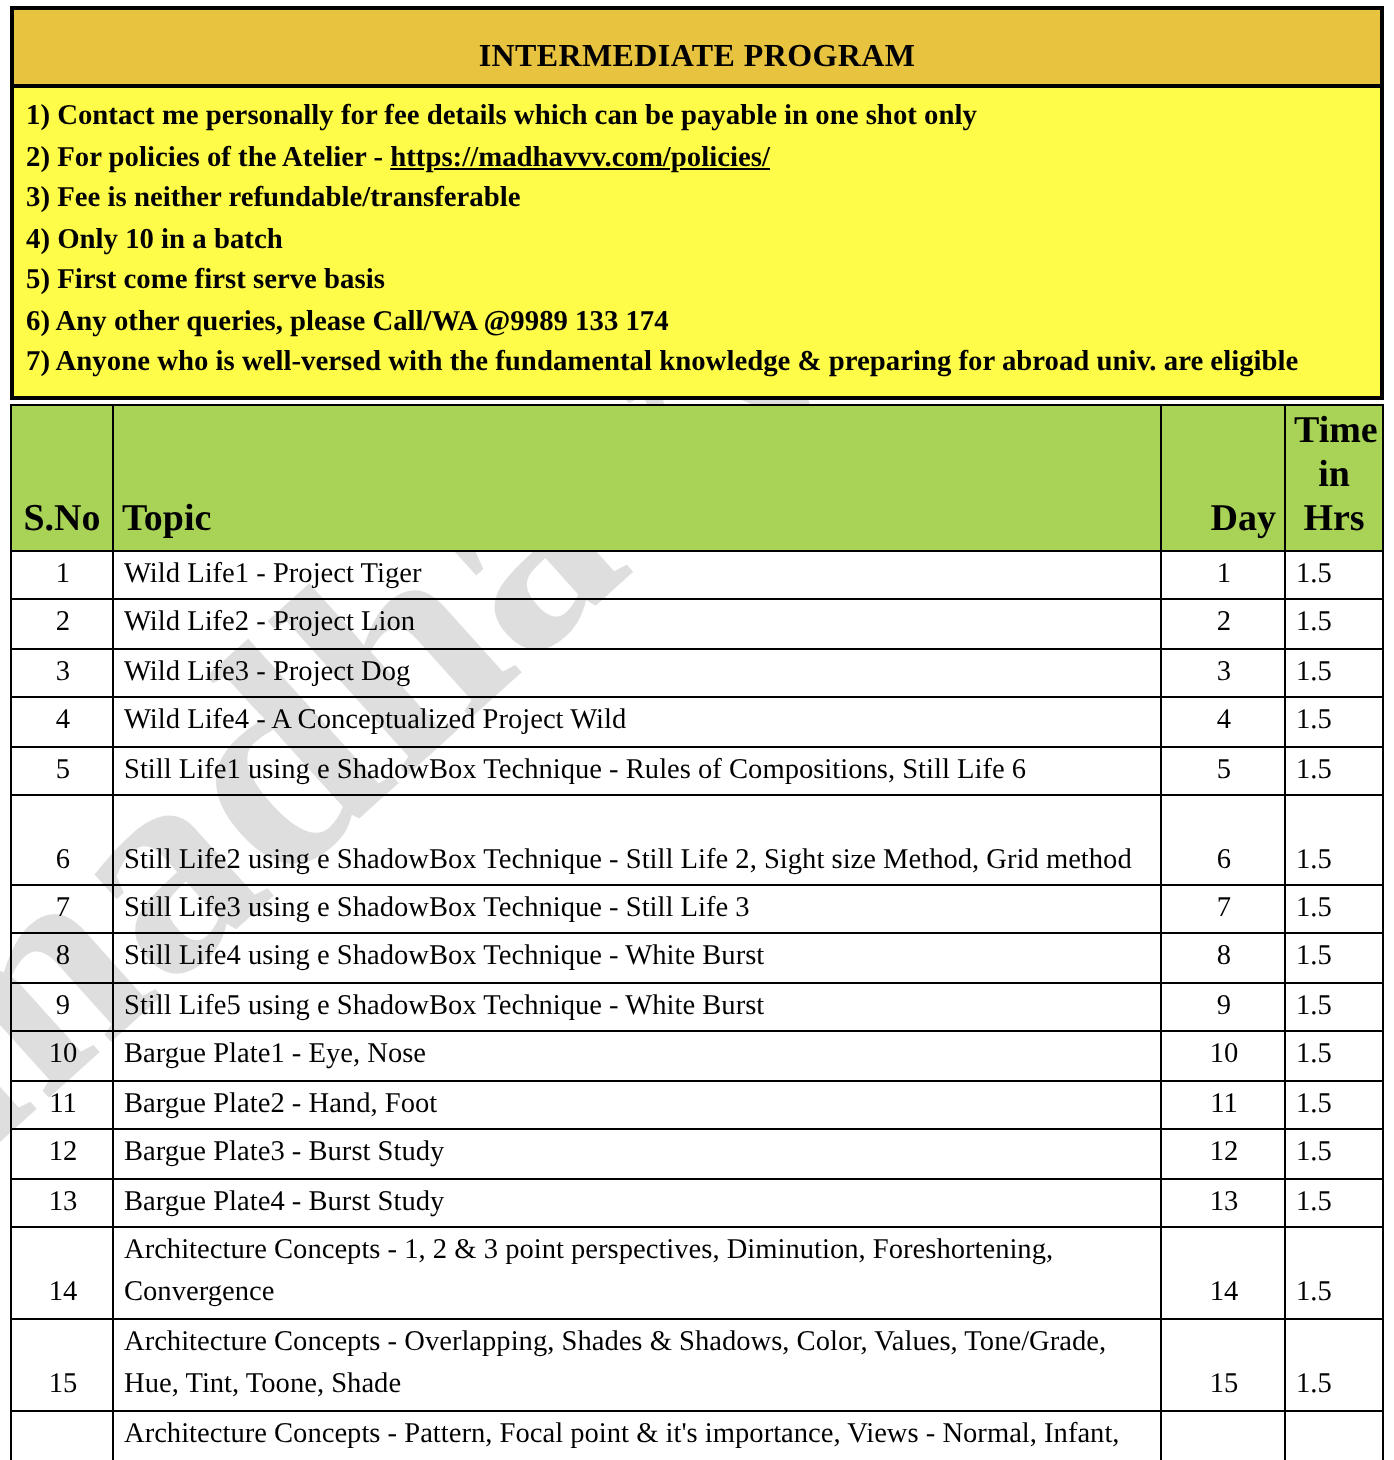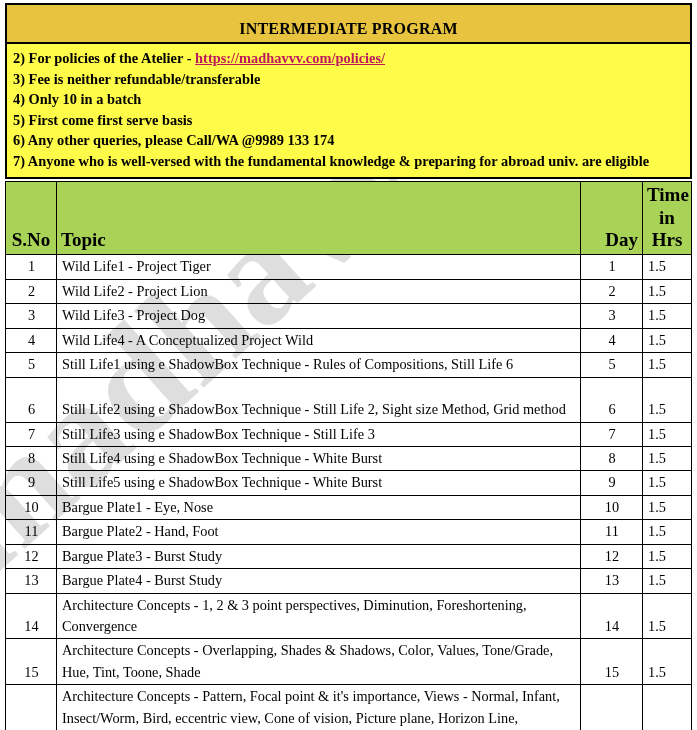--- a/index.html
+++ b/index.html
@@ -70,21 +70,21 @@
   }
   .note-line {
     font-weight: bold;
     font-size: 14.4px;
     line-height: 1.42;
     color: #000000;
     white-space: normal;
   }
   .note-link {
     text-decoration: underline;
-    color: #be185d;
+    color: #000000;
   }
 
   
   .sched-wrap {
     position: relative;
     z-index: 10;
     margin: 2px 5px 0 5px;
   }
   table.sched {
     width: 100%;
@@ -136,20 +136,21 @@
 
 <div id="page">
 
   <svg class="watermark" viewBox="0 0 820 560" aria-hidden="true">
     <text class="watermark-text" x="30" y="430" transform="rotate(-42 30 430)">madhavvv</text>
   </svg>
 
   <div class="title-bar">INTERMEDIATE PROGRAM</div>
 
   <div class="notes">
+    <div class="note-line">1) Contact me personally for fee details which can be payable in one shot only</div>
     <div class="note-line"><span>2) For policies of the Atelier - </span><span class="note-link">https://madhavvv.com/policies/</span></div>
     <div class="note-line">3) Fee is neither refundable/transferable</div>
     <div class="note-line">4) Only 10 in a batch</div>
     <div class="note-line">5) First come first serve basis</div>
     <div class="note-line">6) Any other queries, please Call/WA @9989 133 174</div>
     <div class="note-line">7) Anyone who is well-versed with the fundamental knowledge &amp; preparing for abroad univ. are eligible</div>
   </div>
 
   <div class="sched-wrap">
     <table class="sched">

